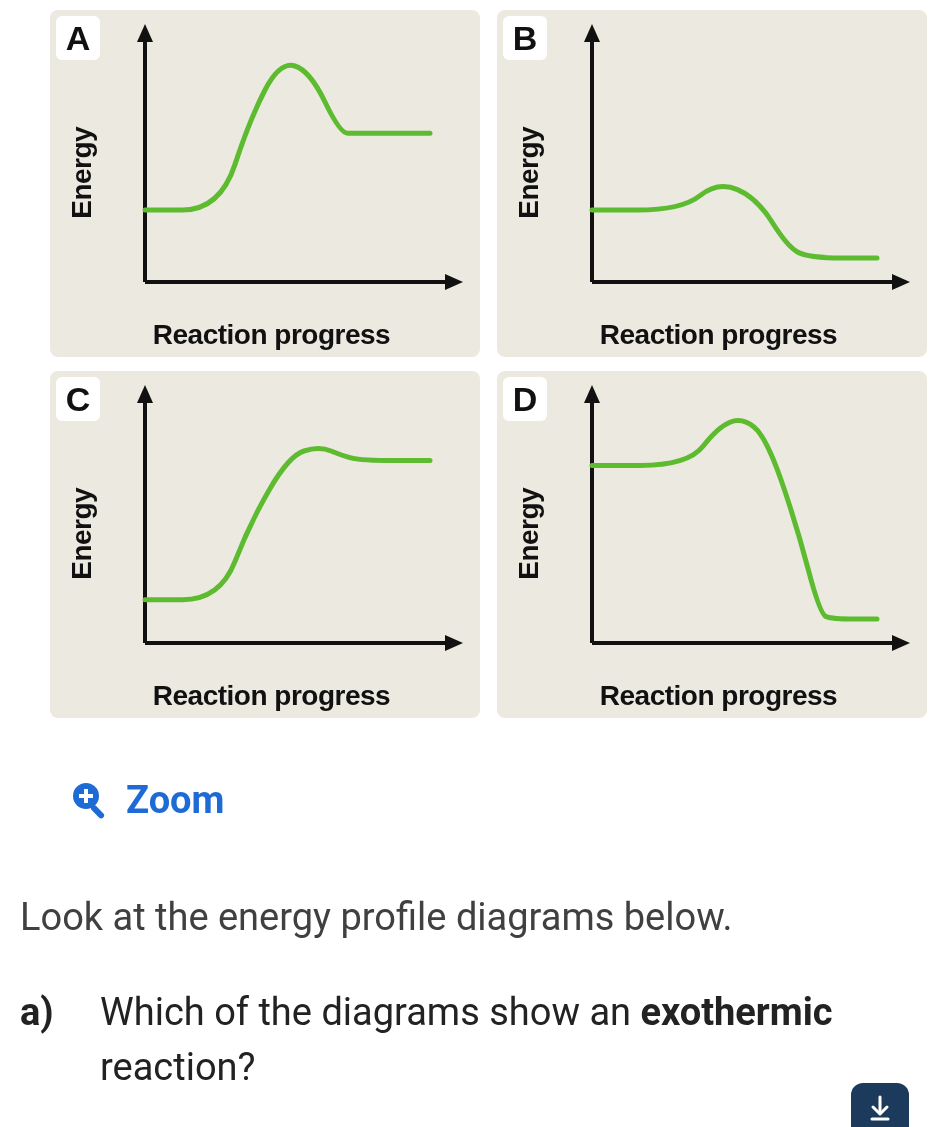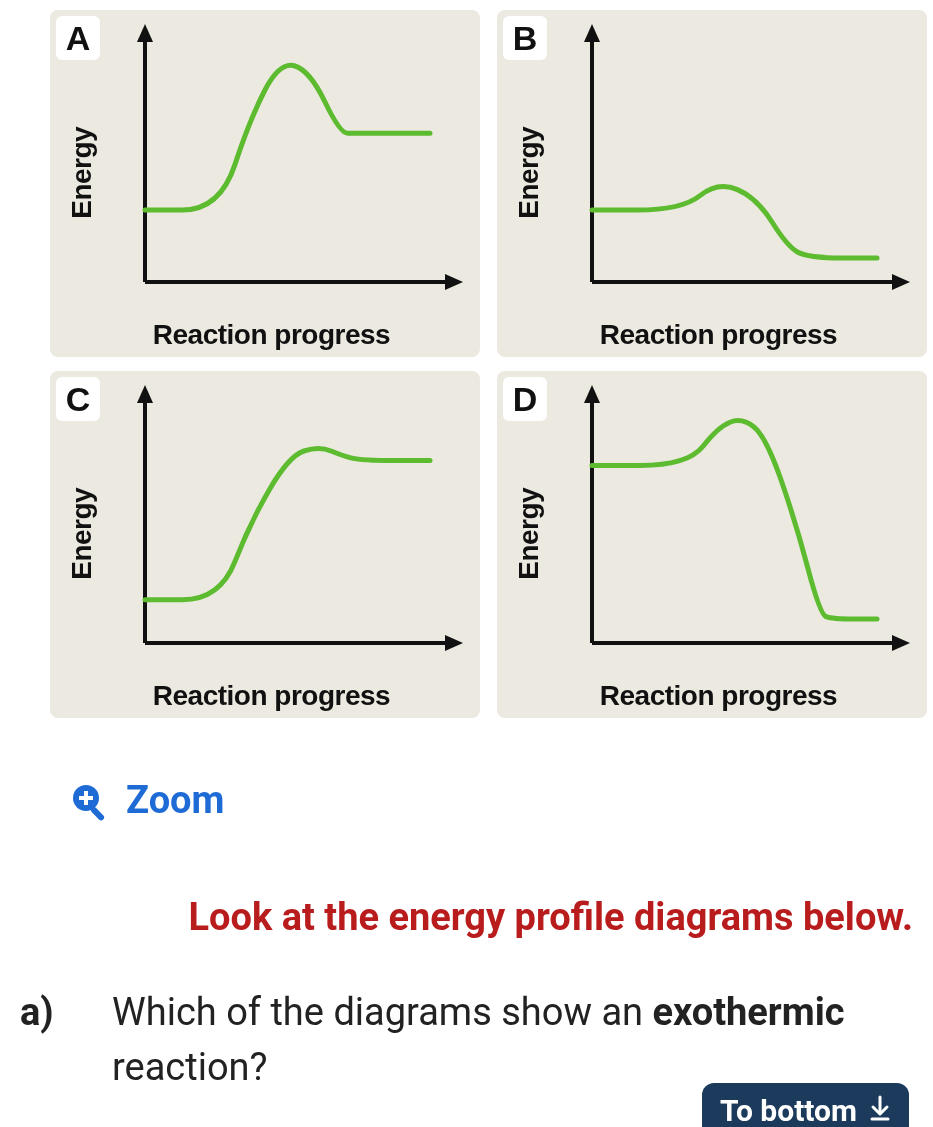--- a/index.html
+++ b/index.html
@@ -68,53 +68,52 @@
   .plot {
     position: absolute;
     left: 65px;
     top: 12px;
     width: 350px;
     height: 290px;
   }
   .zoom-row {
     margin: 60px 0 0 60px;
     display: flex;
-    align-items: flex-end;
+    align-items: center;
     gap: 16px;
     color: #1e6bd6;
     font-weight: 700;
     font-size: 38px;
     cursor: pointer;
     width: fit-content;
   }
   .zoom-icon {
     width: 40px; height: 40px;
     position: relative;
   }
   .question-text {
     margin: 70px 10px 0 10px;
     font-size: 38px;
-    font-weight: 700;
-    color: #b91c1c;
+    font-weight: 400;
+    color: #404040;
     line-height: 1.35;
-    text-align: right;
   }
   .part-row {
     margin: 42px 10px 0 10px;
     display: flex;
     gap: 30px;
     font-size: 38px;
     color: #222;
     line-height: 1.45;
   }
   .part-label {
     font-weight: 700;
     min-width: 50px;
   }
-  .part-text { flex: 1; margin-left: 12px; }
+  .part-text { flex: 1; }
   .bold { font-weight: 700; }
   .to-bottom-btn {
     position: absolute;
     right: 24px;
     bottom: 0;
     background: #1c3b5c;
     color: #fff;
     border-radius: 12px 12px 0 0;
     padding: 10px 18px 0 18px;
     height: 44px;
@@ -200,21 +199,20 @@
   <div class="part-row">
     <span class="part-label">a)</span>
     <span class="part-text">
       <span>Which of the diagrams show an </span><span class="bold">exothermic</span><span> reaction?</span>
     </span>
   </div>
 
 </div>
 
 <div class="to-bottom-btn">
-  <span>To bottom</span>
   <span>
     <svg width="22" height="26" viewBox="0 0 22 26">
       <line x1="11" y1="2" x2="11" y2="18" stroke="#fff" stroke-width="3" stroke-linecap="round"></line>
       <polyline points="4,12 11,19 18,12" fill="none" stroke="#fff" stroke-width="3" stroke-linecap="round" stroke-linejoin="round"></polyline>
       <line x1="3" y1="24" x2="19" y2="24" stroke="#fff" stroke-width="3" stroke-linecap="round"></line>
     </svg>
   </span>
 </div>
 
 </body></html>

